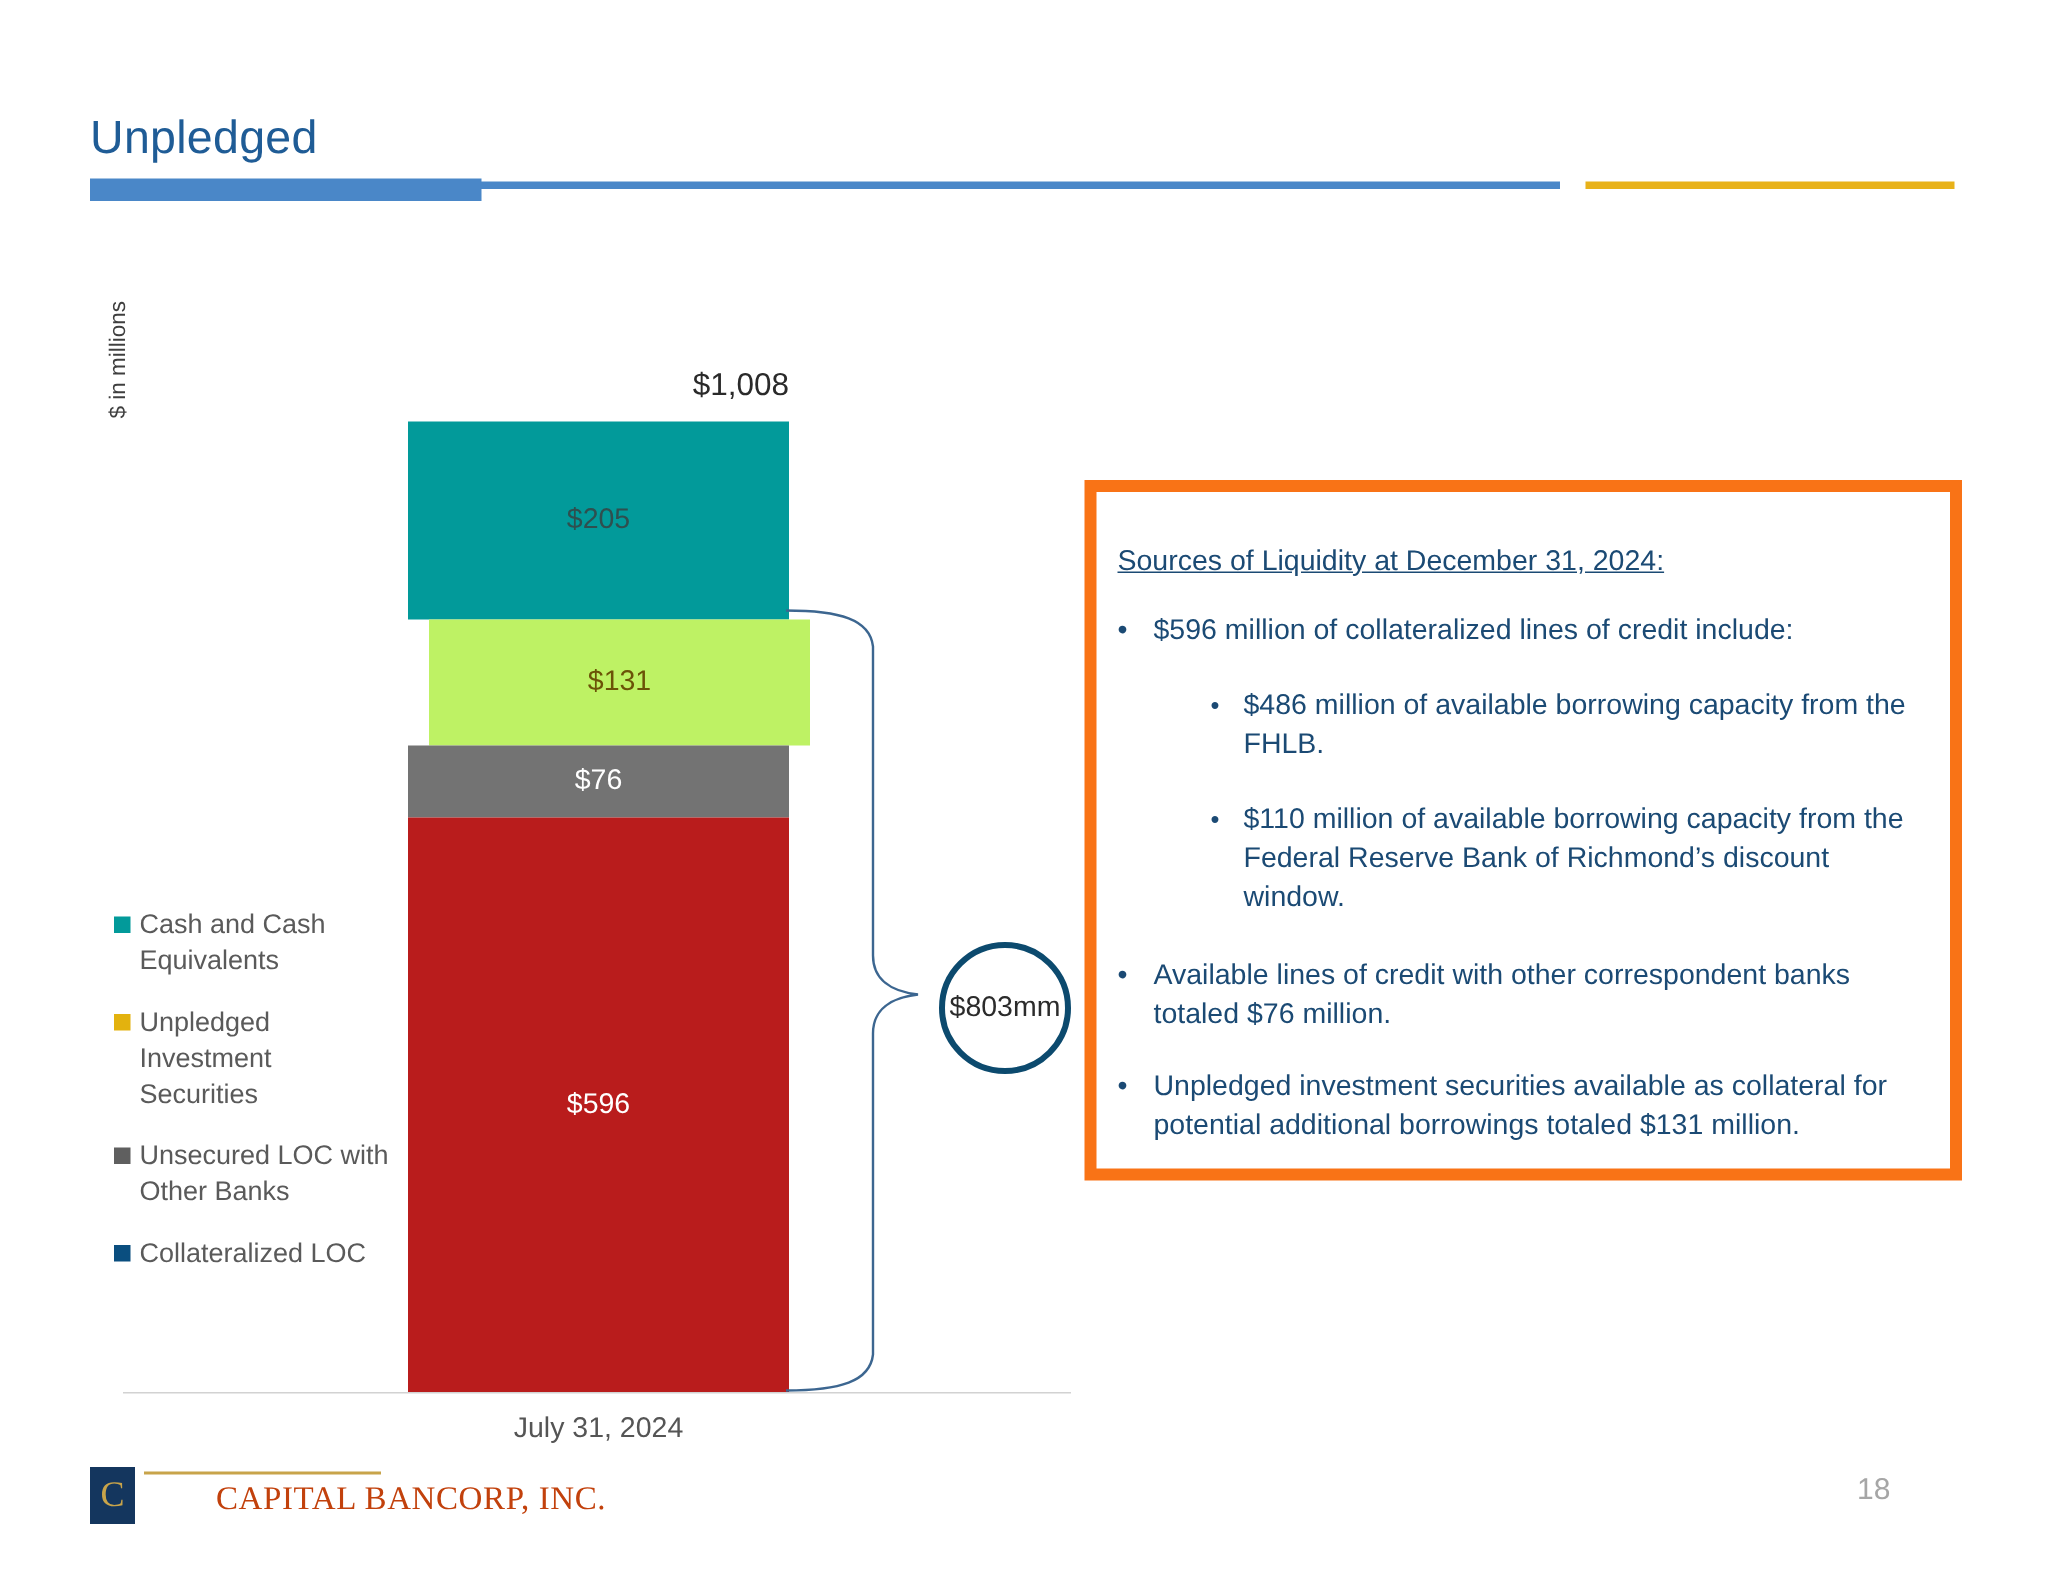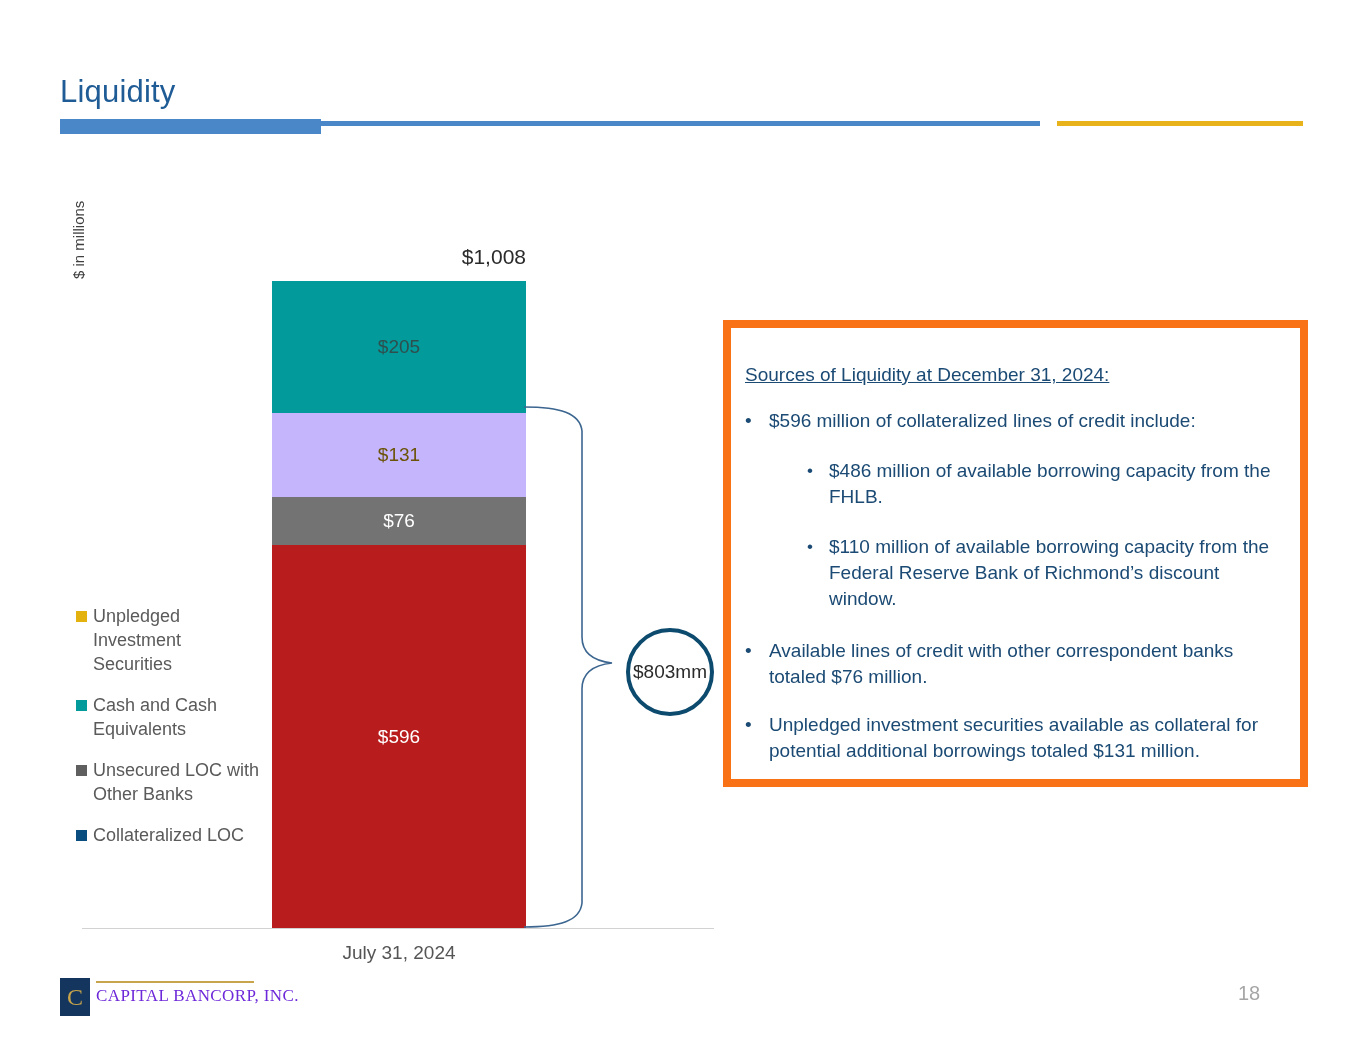--- a/index.html
+++ b/index.html
@@ -262,75 +262,76 @@
     padding-top: 3px;
   }
   #logo-rule {
     width: 158px;
     height: 2px;
     background: #C8A44A;
     margin-bottom: 3px;
   }
   #logo-text {
     font-family: "Liberation Serif", serif;
-    font-size: 17px;
-    color: #6d28d9;
+    font-size: 22px;
+    color: #c2410c;
     letter-spacing: 0.4px;
     white-space: nowrap;
+    margin-left: 48px;
   }
   #page-number {
     position: absolute;
     left: 1238px;
     top: 982px;
     font-size: 20px;
     color: #A6A6A6;
   }
 </style>
 </head>
 <body>
 
 <div id="slide">
 
-  <div id="slide-title">Liquidity</div>
+  <div id="slide-title">Unpledged</div>
   <div class="rule-thin-blue"></div>
   <div class="rule-thick-blue"></div>
   <div class="rule-gold"></div>
 
   <div id="y-axis-title">
     <span id="y-axis-title-inner">$ in millions</span>
   </div>
 
   <div id="bar-total-label">$1,008</div>
 
   <div id="bar-stack">
       <div class="bar-seg" style="height: 20.3373%; background: rgb(2, 154, 154);">
         <span style="color: rgb(47, 79, 79);">$205</span>
       </div>
-      <div class="bar-seg" style="height: 12.996%; background: #c4b5fd;">
+      <div class="bar-seg" style="height: 12.996%; background: #bef264; margin-left: 14px;">
         <span style="color: rgb(107, 83, 7);">$131</span>
       </div>
       <div class="bar-seg" style="height: 7.53968%; background: #737373;">
         <span style="color: rgb(255, 255, 255);">$76</span>
       </div>
       <div class="bar-seg" style="height: 59.127%; background: #b91c1c; justify-content: center;">
         <span style="color: rgb(255, 255, 255);">$596</span>
       </div>
     </div>
 
   <div id="axis-line"></div>
   <div id="x-axis-label">July 31, 2024</div>
 
   <div id="legend">
+      <div class="legend-item">
+        <div class="legend-swatch" style="background: rgb(2, 154, 154);"></div>
+        <div class="legend-label">Cash and Cash Equivalents</div>
+      </div>
       <div class="legend-item">
         <div class="legend-swatch" style="background: rgb(227, 178, 14);"></div>
         <div class="legend-label">Unpledged Investment Securities</div>
-      </div>
-      <div class="legend-item">
-        <div class="legend-swatch" style="background: rgb(2, 154, 154);"></div>
-        <div class="legend-label">Cash and Cash Equivalents</div>
       </div>
       <div class="legend-item">
         <div class="legend-swatch" style="background: rgb(95, 95, 95);"></div>
         <div class="legend-label">Unsecured LOC with Other Banks</div>
       </div>
       <div class="legend-item">
         <div class="legend-swatch" style="background: rgb(10, 78, 127);"></div>
         <div class="legend-label">Collateralized LOC</div>
       </div>
     </div>

